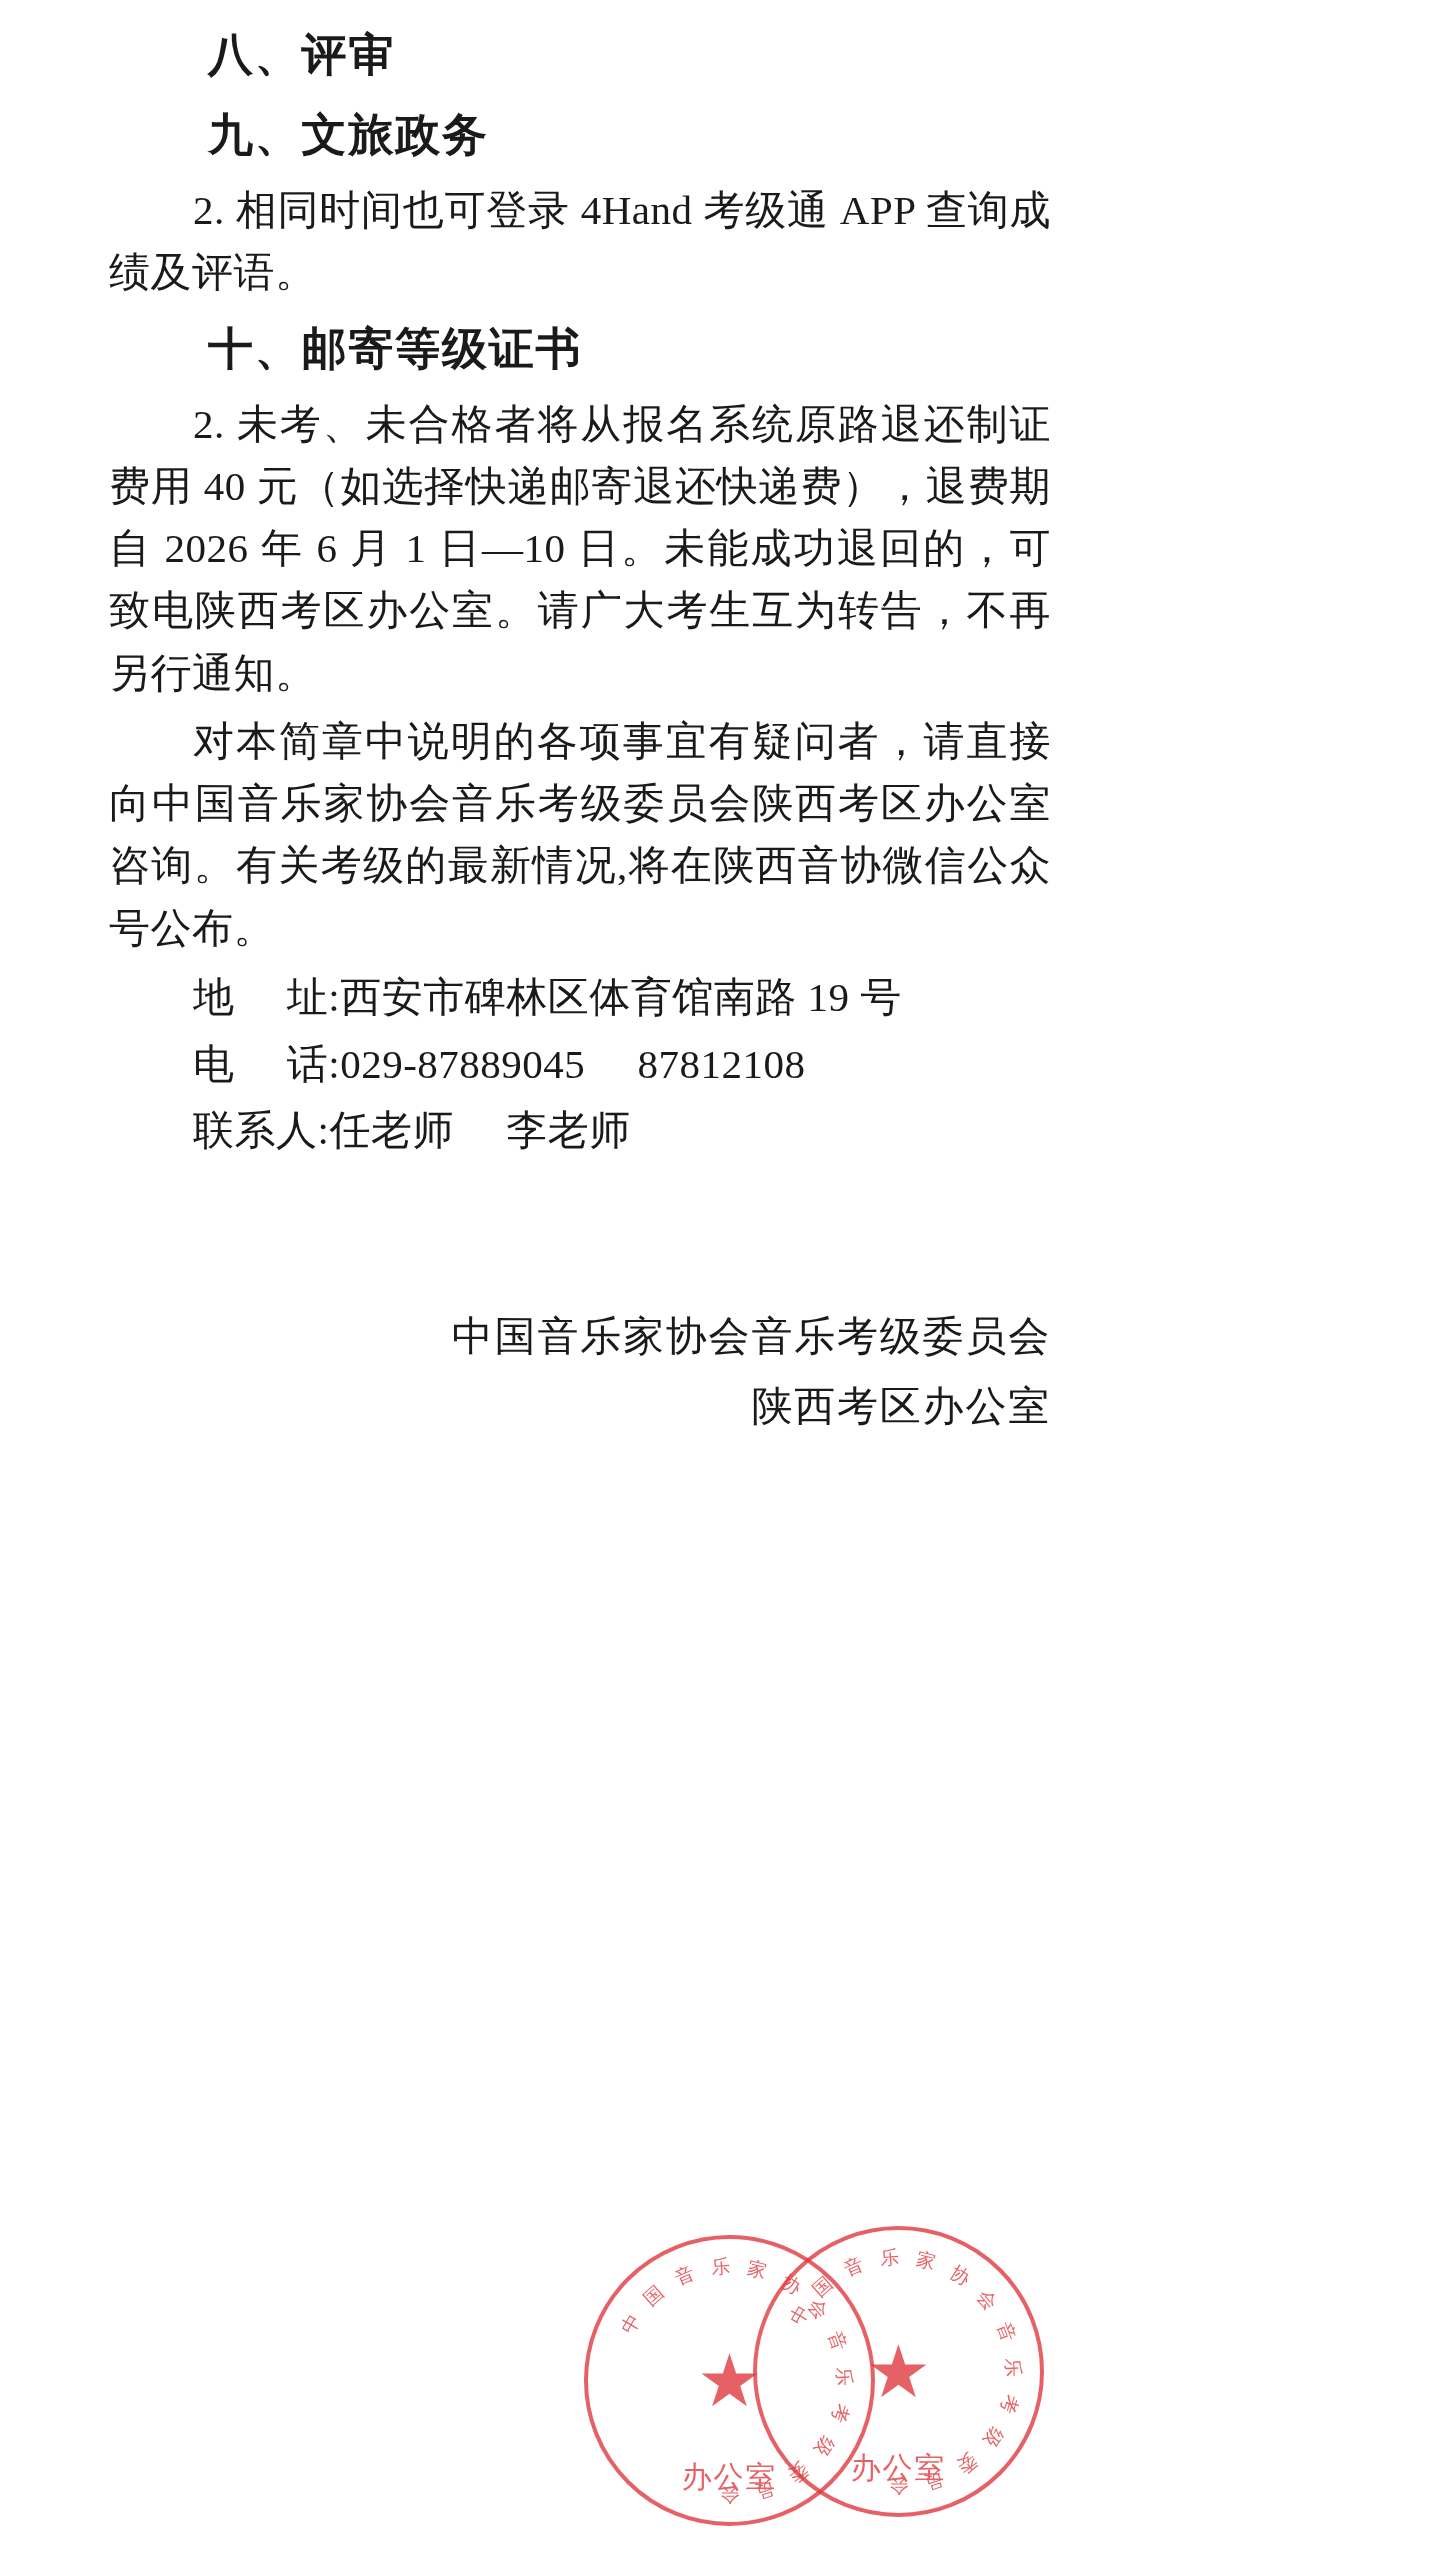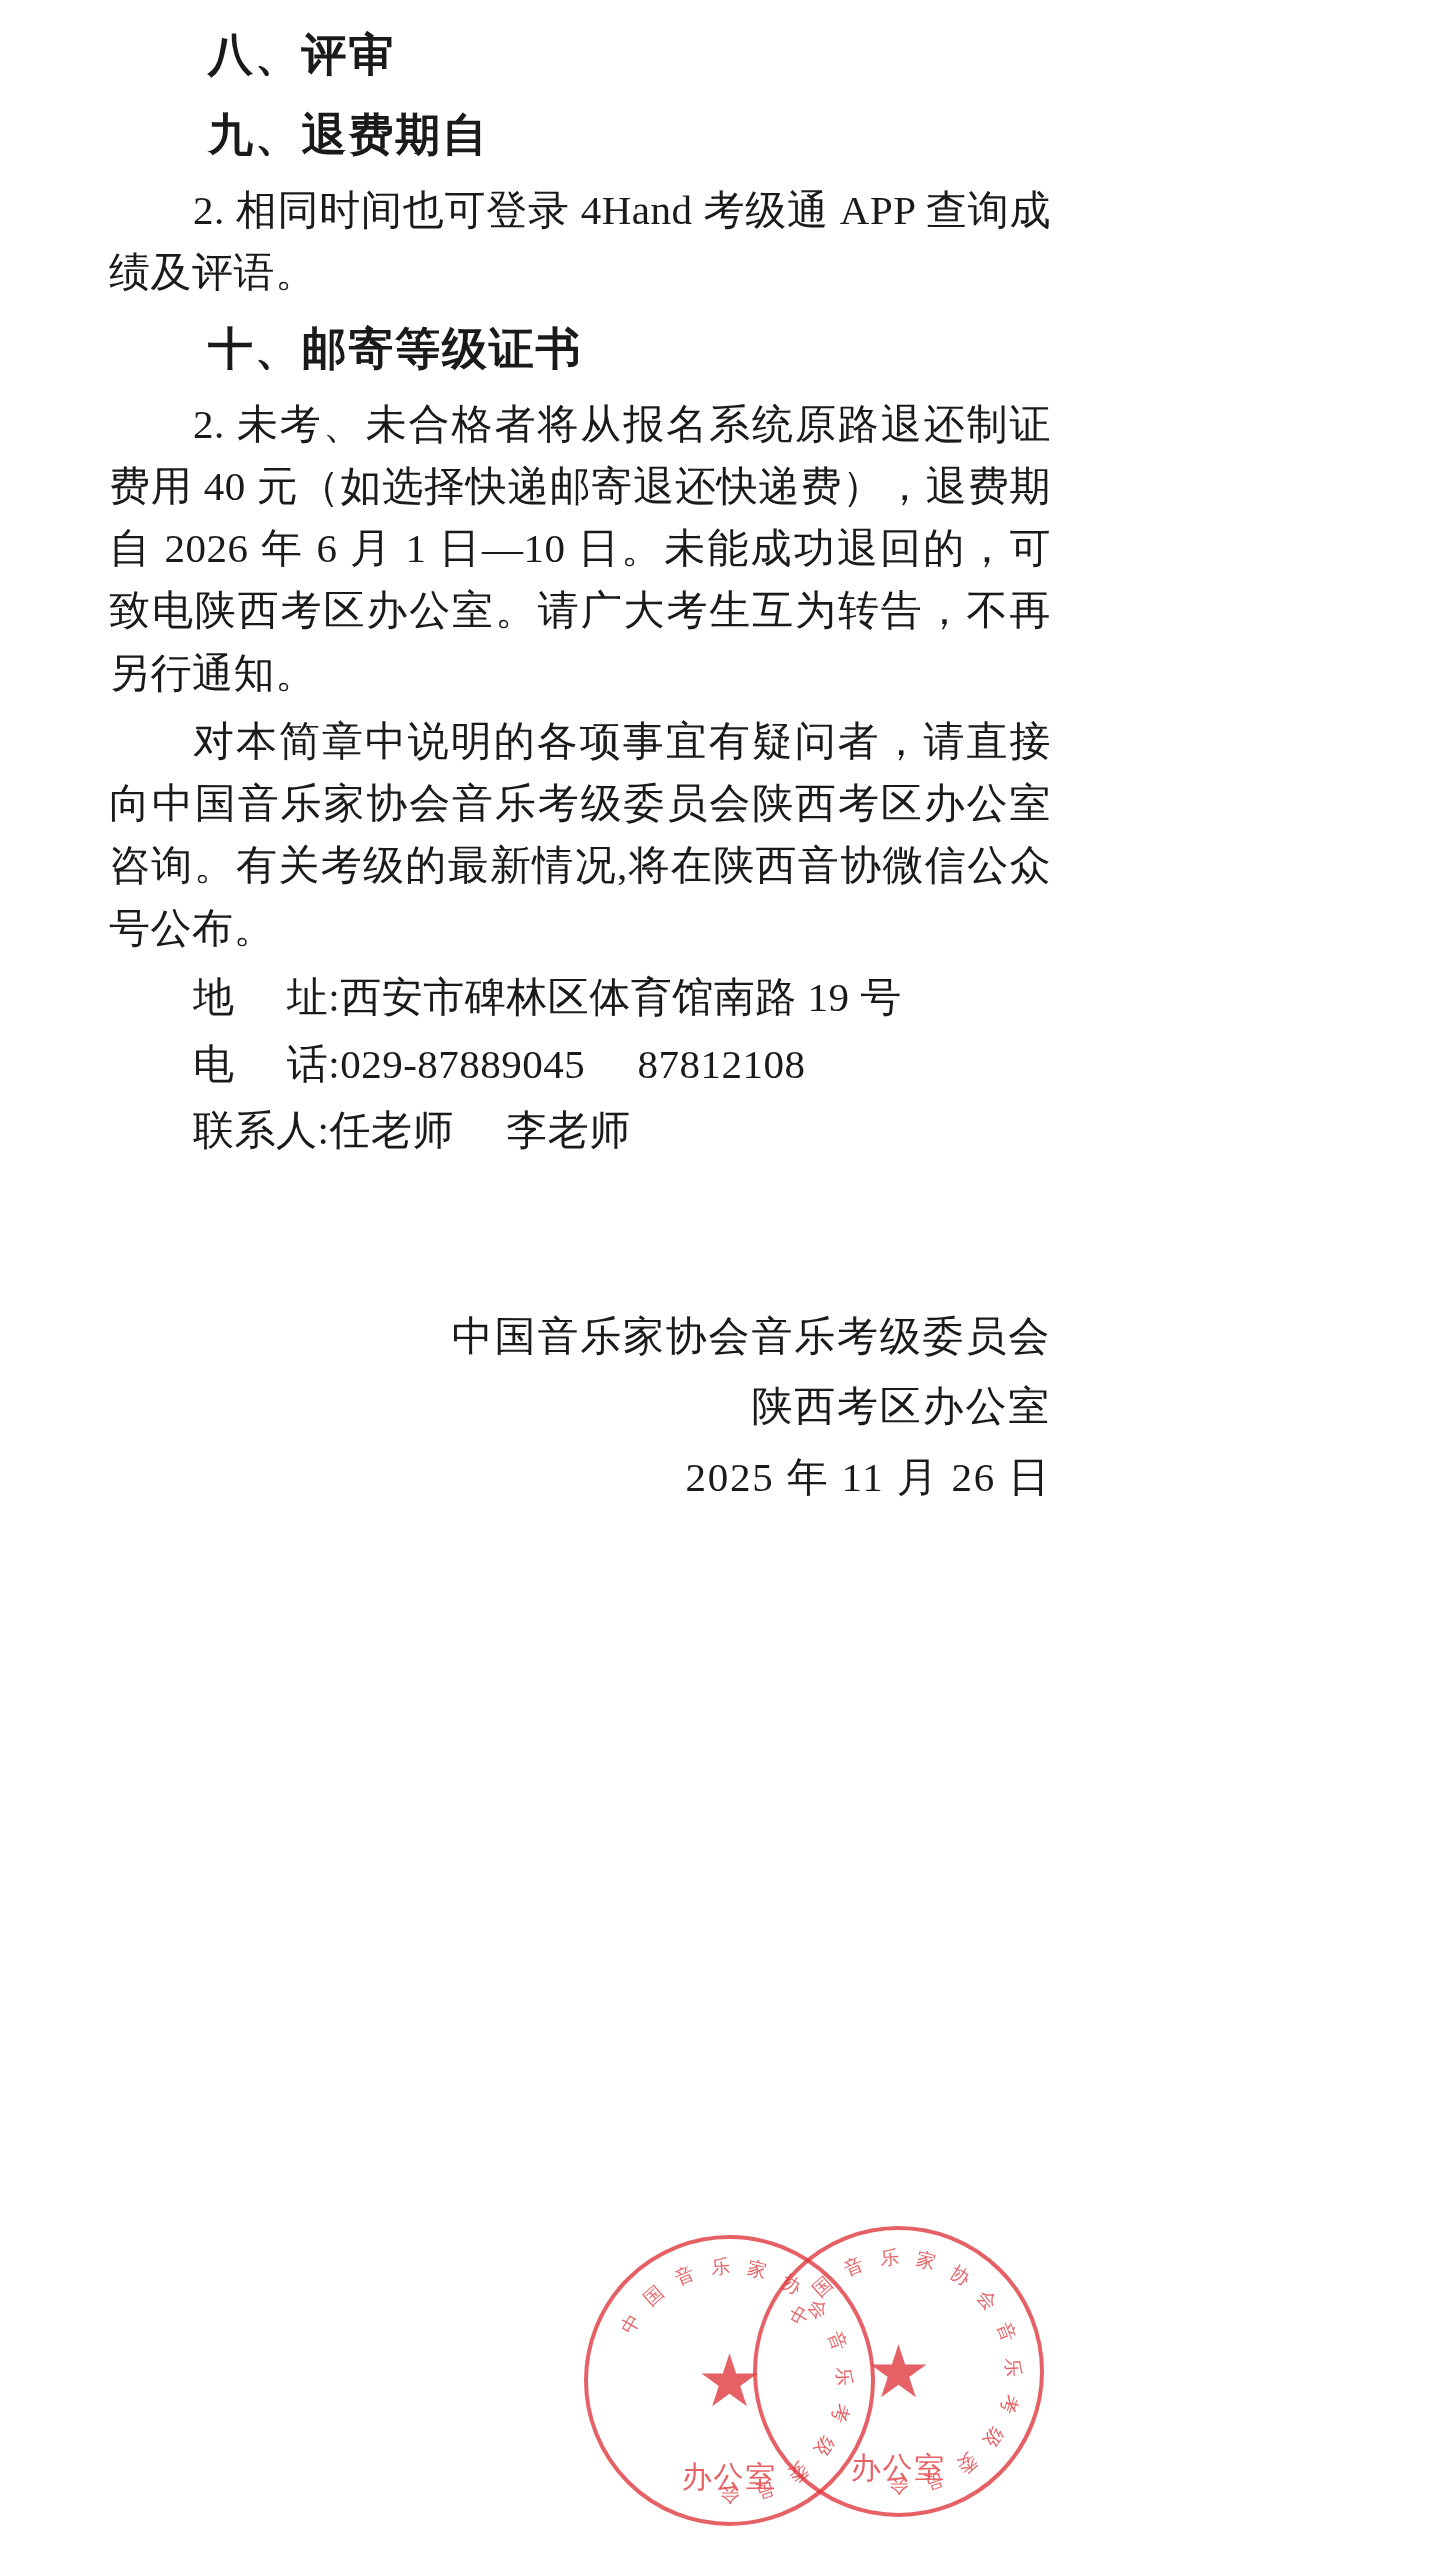--- a/index.html
+++ b/index.html
@@ -119,21 +119,21 @@
   }
   .url { letter-spacing: 0px; }
 </style>
 </head>
 <body>
 
 <div class="page">
 
   <h2 class="heading">八、评审</h2>
 
-  <h2 class="heading">九、退费期自</h2>
+  <h2 class="heading">九、文旅政务</h2>
   <p class="para">2. 相同时间也可登录 4Hand 考级通 APP 查询成绩及评语。</p>
 
   <h2 class="heading">十、邮寄等级证书</h2>
   <p class="para">2. 未考、未合格者将从报名系统原路退还制证费用 40 元（如选择快递邮寄退还快递费），退费期自 2026 年 6 月 1 日—10 日。未能成功退回的，可致电陕西考区办公室。请广大考生互为转告，不再另行通知。</p>
   <p class="para">对本简章中说明的各项事宜有疑问者，请直接向中国音乐家协会音乐考级委员会陕西考区办公室咨询。有关考级的最新情况,将在陕西音协微信公众号公布。</p>
 
   <p class="contact">
     <span class="lbl">地　 址:</span><span>西安市碑林区体育馆南路 19 号</span>
   </p>
   <p class="contact">
@@ -141,21 +141,20 @@
   </p>
   <p class="contact">
     <span class="lbl">联系人:</span><span>任老师　 李老师</span>
   </p>
 
   <div class="spacer-lg"></div>
 
   <div class="sign">
     <div>中国音乐家协会音乐考级委员会</div>
     <div>陕西考区办公室</div>
-    <div>2025 年 11 月 26 日</div>
   </div>
 
   <div class="stamp-wrap">
     <div class="stamp left">
       <div class="ring-text">
           <span style="transform: translate(-99px, -57px) rotate(-60deg) translate(-50%, -50%);">中</span>
           <span style="transform: translate(-76px, -85px) rotate(-41.5385deg) translate(-50%, -50%);">国</span>
           <span style="transform: translate(-45px, -105px) rotate(-23.0769deg) translate(-50%, -50%);">音</span>
           <span style="transform: translate(-9.2px, -114px) rotate(-4.61538deg) translate(-50%, -50%);">乐</span>
           <span style="transform: translate(27px, -111px) rotate(13.8462deg) translate(-50%, -50%);">家</span>

